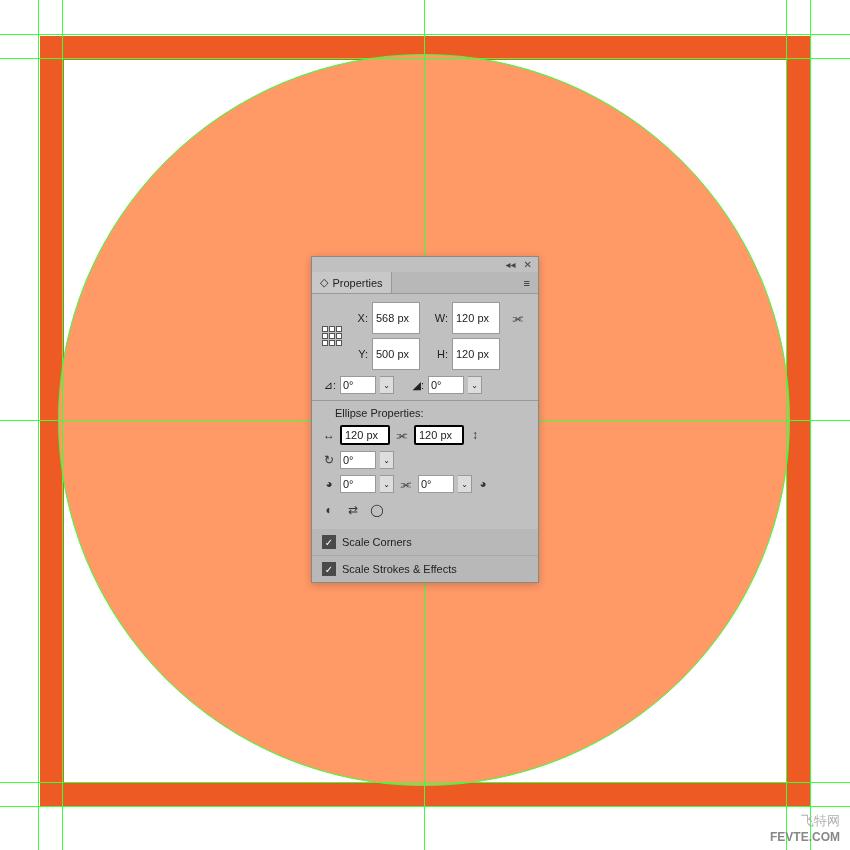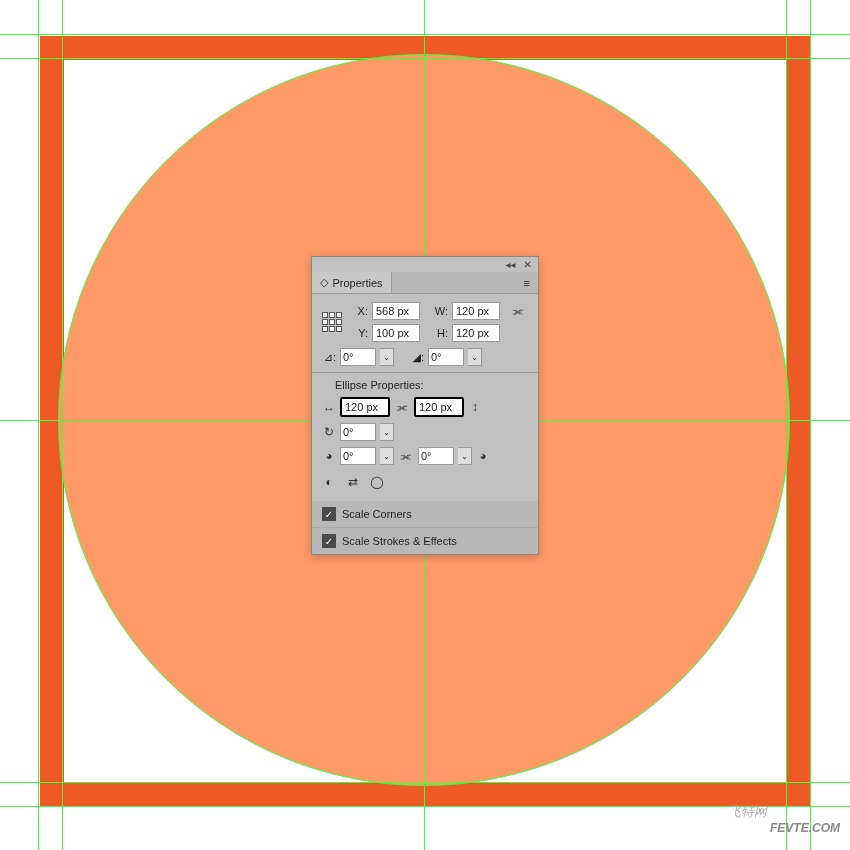--- a/index.html
+++ b/index.html
@@ -6,40 +6,40 @@
 body { width: 850px; height: 850px; background: #fff; position: relative; overflow: hidden; }
 
 .canvas { position: absolute; inset: 0; background: #fff; }
 .frame { position: absolute; left: 40px; top: 36px; width: 770px; height: 770px; border: 24px solid #ee5a24; background: #fff; }
 .circle { position: absolute; left: 58px; top: 54px; width: 732px; height: 732px; border-radius: 50%; background: #ff9966; border: 1px solid #3cff3c; }
 
 .guide { position: absolute; background: #3cff3c; }
 .guide.h { height: 1px; width: 100%; left: 0; }
 .guide.v { width: 1px; height: 100%; top: 0; }
 
-.watermark { position: absolute; right: 10px; bottom: 15px; text-align: left; font-size: 13px; font-style: italic; }
+.watermark { position: absolute; right: 10px; bottom: 6px; text-align: right; font-size: 13px; }
 .watermark .wm1 { color: #b0b0b0; font-weight: 500; }
 .watermark .wm2 { color: #888; font-size: 12px; font-weight: 600; padding-left: 42px; }
 
 .panel { position: absolute; left: 311px; top: 256px; width: 228px; background: #c0c0c0; border: 1px solid #888; font-size: 11px; color: #222; box-shadow: 0 2px 8px rgba(0,0,0,0.2); }
 
 .panel-icons { display:flex; justify-content:flex-end; gap:8px; padding:2px 6px; }
 .panel-icons span { cursor:pointer; font-size:10px; color:#444; }
 
 .panel-tab { display:flex; align-items:center; background:#b8b8b8; border-bottom:1px solid #999; }
 .tab { padding:4px 8px; background:#c8c8c8; border-right:1px solid #999; display:flex; align-items:center; gap:4px; }
 .tab-menu { margin-left:auto; padding:4px 8px; cursor:pointer; }
 
 .panel-body { padding:8px 10px; }
 .row { display:flex; align-items:center; gap:4px; margin-bottom:6px; }
 .ref-grid { display:grid; grid-template-columns:repeat(3,6px); grid-template-rows:repeat(3,6px); gap:1px; margin-right:8px; }
 .ref-grid span { width:6px; height:6px; border:1px solid #555; background:#fff; }
 
 .lbl { width:14px; text-align:right; font-size:11px; }
-.input { width:48px; height:18px; background:#fff; border:1px solid #999; padding:1px 3px; font-size:11px; display:flex; align-items:center; }
+.input { width:48px; height:32px; background:#fff; border:1px solid #999; padding:1px 3px; font-size:11px; display:flex; align-items:center; }
 .input.boxed { border:2px solid #000; border-radius:2px; width:50px; height:20px; }
 .select { width:36px; height:18px; background:#fff; border:1px solid #999; display:flex; align-items:center; padding:0 2px; }
 .dd { width:14px; height:18px; background:#ddd; border:1px solid #999; border-left:none; display:flex; align-items:center; justify-content:center; font-size:8px; cursor:pointer; }
 
 .link-icon { width:16px; height:16px; display:flex; align-items:center; justify-content:center; font-size:12px; color:#333; }
 .divider { height:1px; background:#999; margin:6px -10px; }
 .section-label { font-size:11px; margin-bottom:6px;padding-left:13px; }
 
 .icons-row { display:flex; gap:10px; align-items:center; padding:4px 0; }
 .glyph { width:14px; height:14px; display:flex; align-items:center; justify-content:center; font-size:12px; color:#333; }
@@ -101,21 +101,21 @@
           <span style="width:6px"></span>
           <span class="lbl">W:</span>
           <div class="input">
               <span>120 px</span>
             </div>
           <span class="link-icon" style="margin-left:6px">⫘</span>
         </div>
         <div class="row" style="margin-bottom:0">
           <span class="lbl">Y:</span>
           <div class="input">
-              <span>100 px</span>
+              <span>500 px</span>
             </div>
           <span style="width:6px"></span>
           <span class="lbl">H:</span>
           <div class="input">
               <span>120 px</span>
             </div>
         </div>
       </div>
     </div>
 

